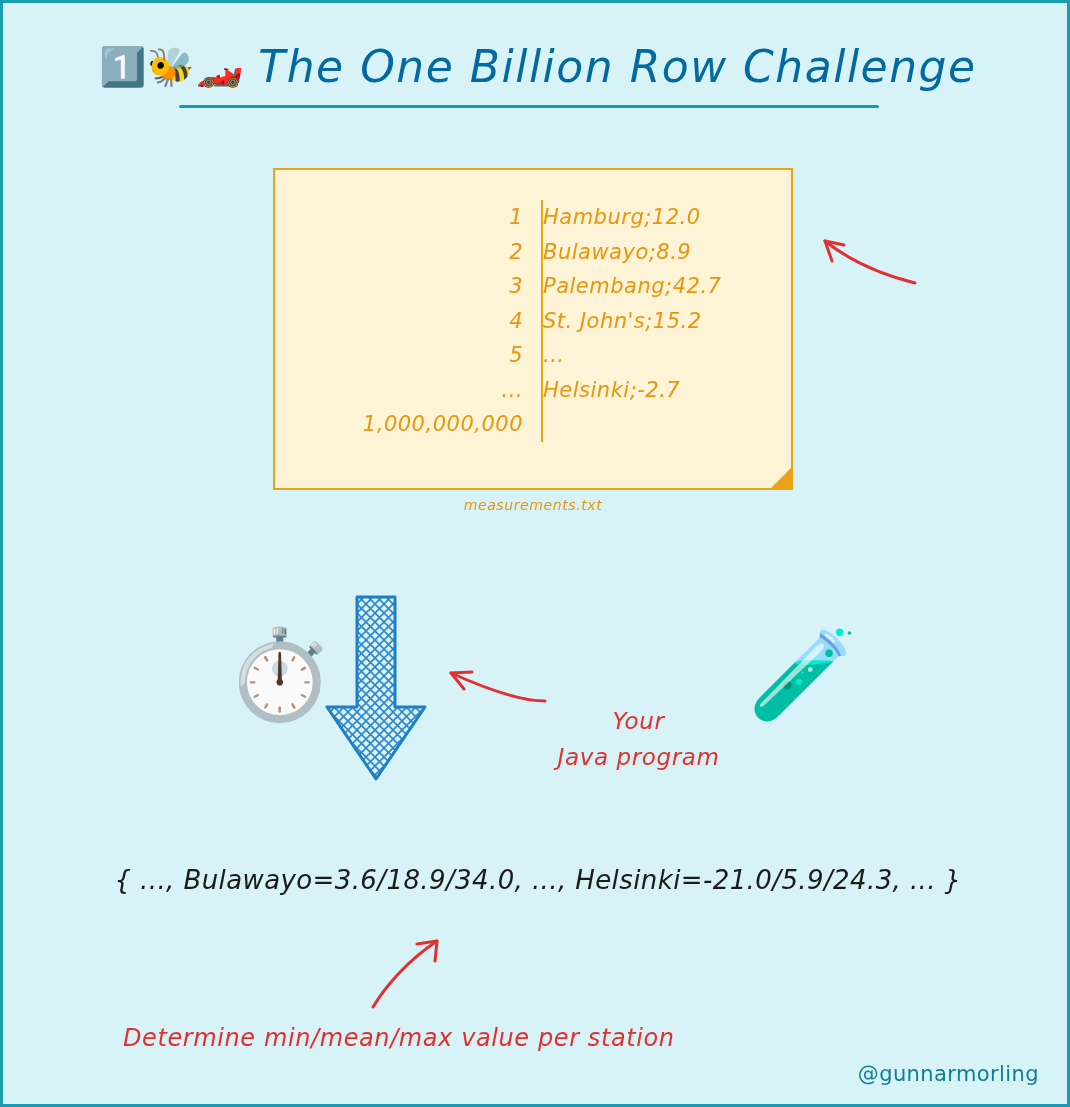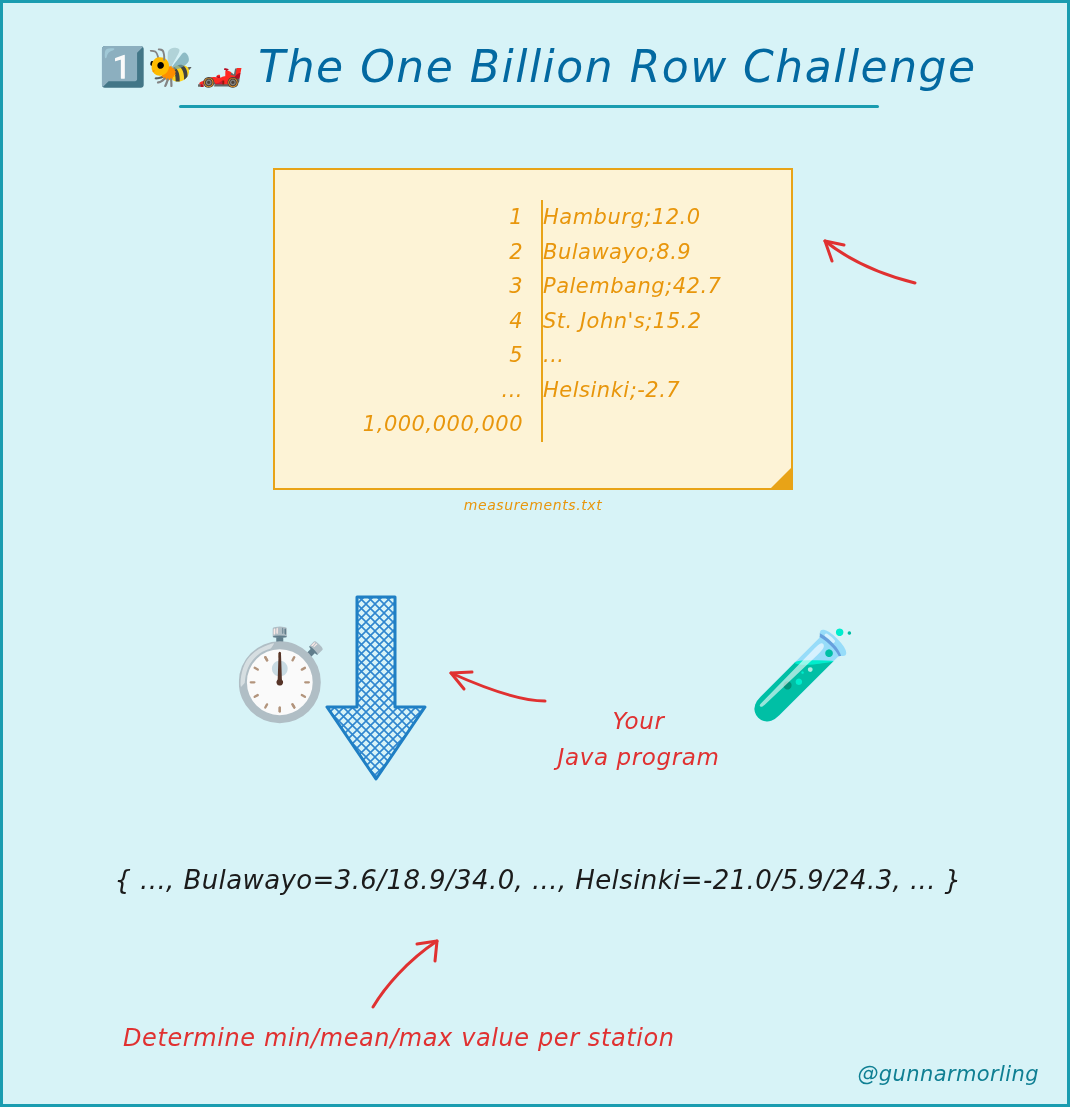--- a/index.html
+++ b/index.html
@@ -161,21 +161,20 @@
     letter-spacing: 0.4px;
   }
 
   
   .handle {
     position: absolute;
     right: 28px;
     bottom: 18px;
     font-size: 21px;
     color: #0f7f93;
-    font-style: italic;
     letter-spacing: 0.4px;
   }
 </style>
 </head>
 <body>
 
 <div id="canvas">
 
   <div class="title-row">
     <span class="title-emojis">1️⃣🐝🏎️</span>

